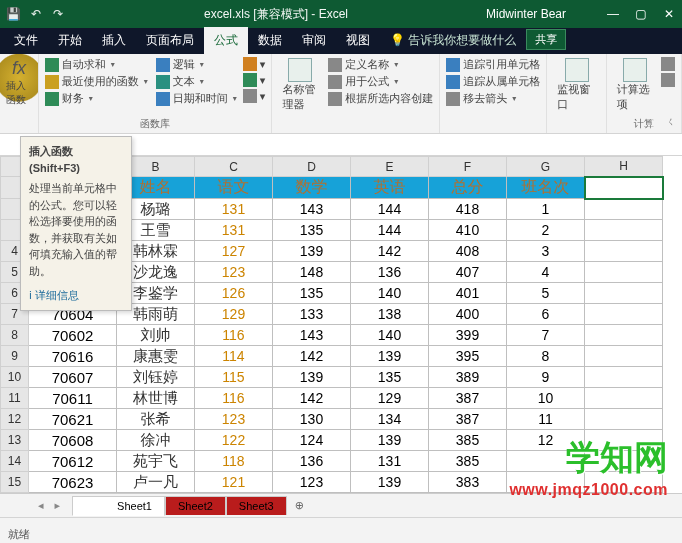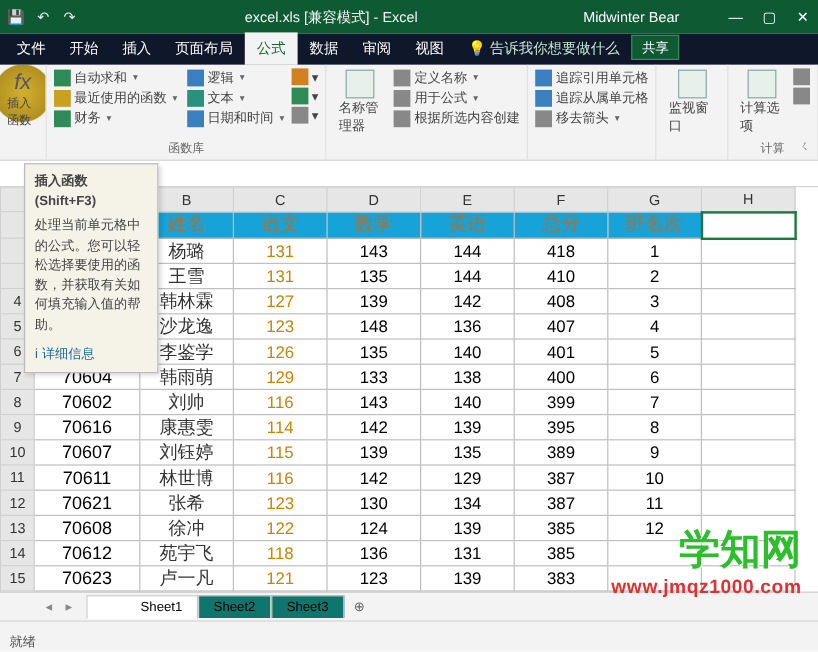--- a/index.html
+++ b/index.html
@@ -56,21 +56,21 @@
 .rowhdr { background: #e6e6e6; color: #333; font-size: 12px; width: 28px; border-color: #d0d0d0; }
 .datahdr td { background: #17a2d8; color: #b07030; font-size: 16px; font-family: SimSun, serif; }
 td.name { font-family: SimSun, serif; font-size: 15px; color: #333; }
 td.id { font-size: 15px; }
 td.orange { color: #cc8400; }
 td.sel { border: 2px solid #1a7a3a; }
 .colw-r { width: 28px; } .colw-a { width: 88px; } .colw { width: 78px; }
 
 .sheettabs { height: 24px; display: flex; align-items: center; border-top: 1px solid #ccc; background: #f3f3f3; font-size: 11px; padding-left: 30px; gap: 0; }
 .sheettabs .nav { color: #888; padding: 0 8px; letter-spacing: 4px; }
-.sheettabs .stab { padding: 3px 12px; border: 1px solid #ccc; border-bottom: none; background: #0f766e; }
+.sheettabs .stab { padding: 3px 12px; border: 1px solid #ccc; border-bottom: none; background: #b91c1c; }
 .sheettabs .stab.active { background: #fff; border-bottom: 1px solid #fff; padding-left: 44px; }
 .sheettabs .plus { padding: 0 8px; color: #666; }
 
 .status { height: 20px; background: #f3f3f3; border-top: 1px solid #d4d4d4; display: flex; align-items: center; padding: 16px 8px; font-size: 11px; color: #555; }
 
 .watermark { position: absolute; right: 14px; bottom: 44px; text-align: right; z-index: 20; }
 .watermark .wm1 { font-size: 34px; font-weight: bold; color: #2bbf2b; font-family: SimHei, sans-serif; text-shadow: 1px 1px 0 #fff; }
 .watermark .wm2 { font-size: 16px; color: #e03030; font-weight: bold; letter-spacing: .5px; }
 </style>
 </head>

